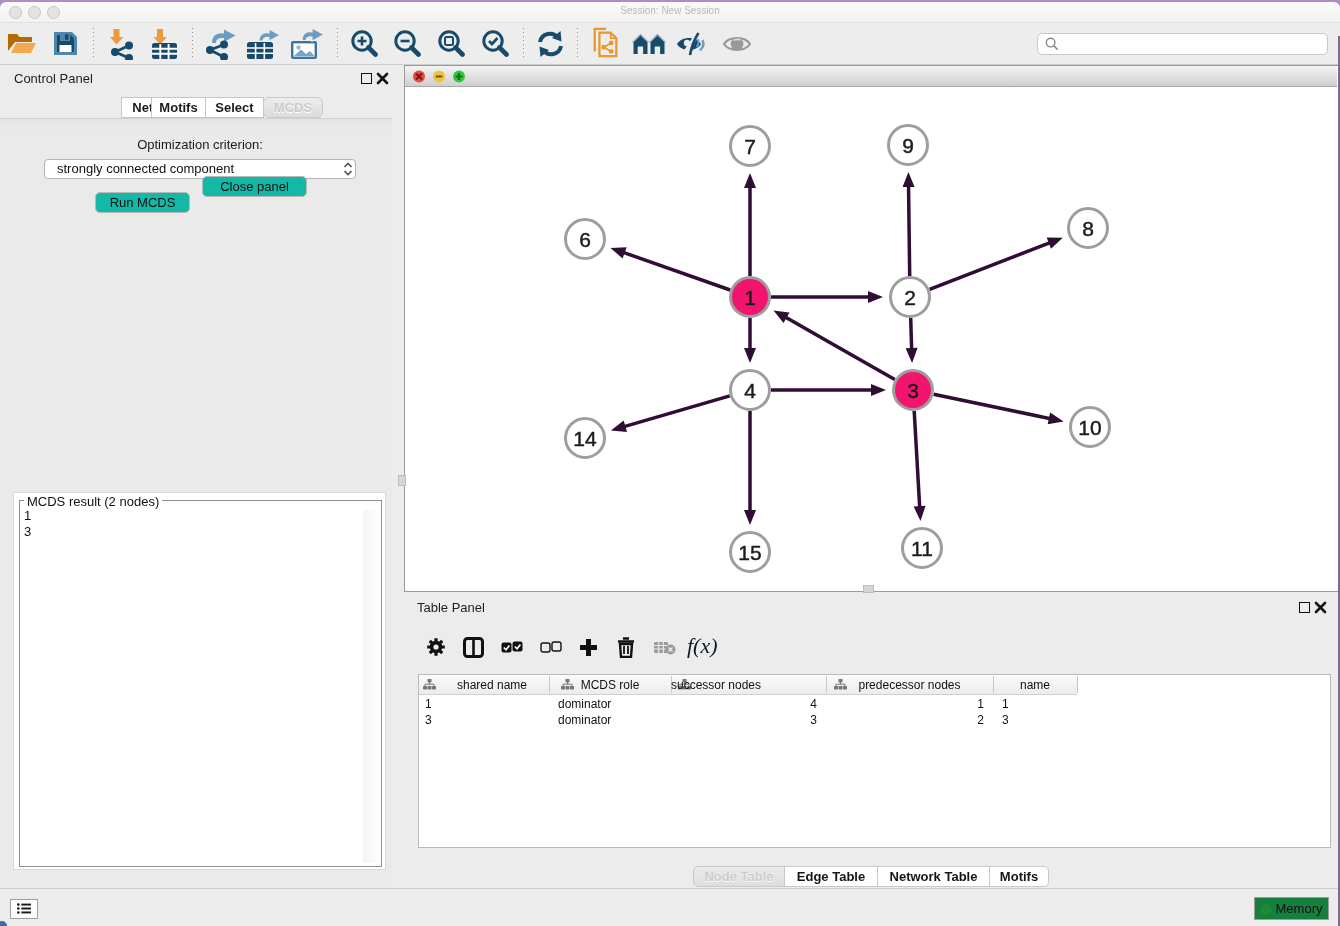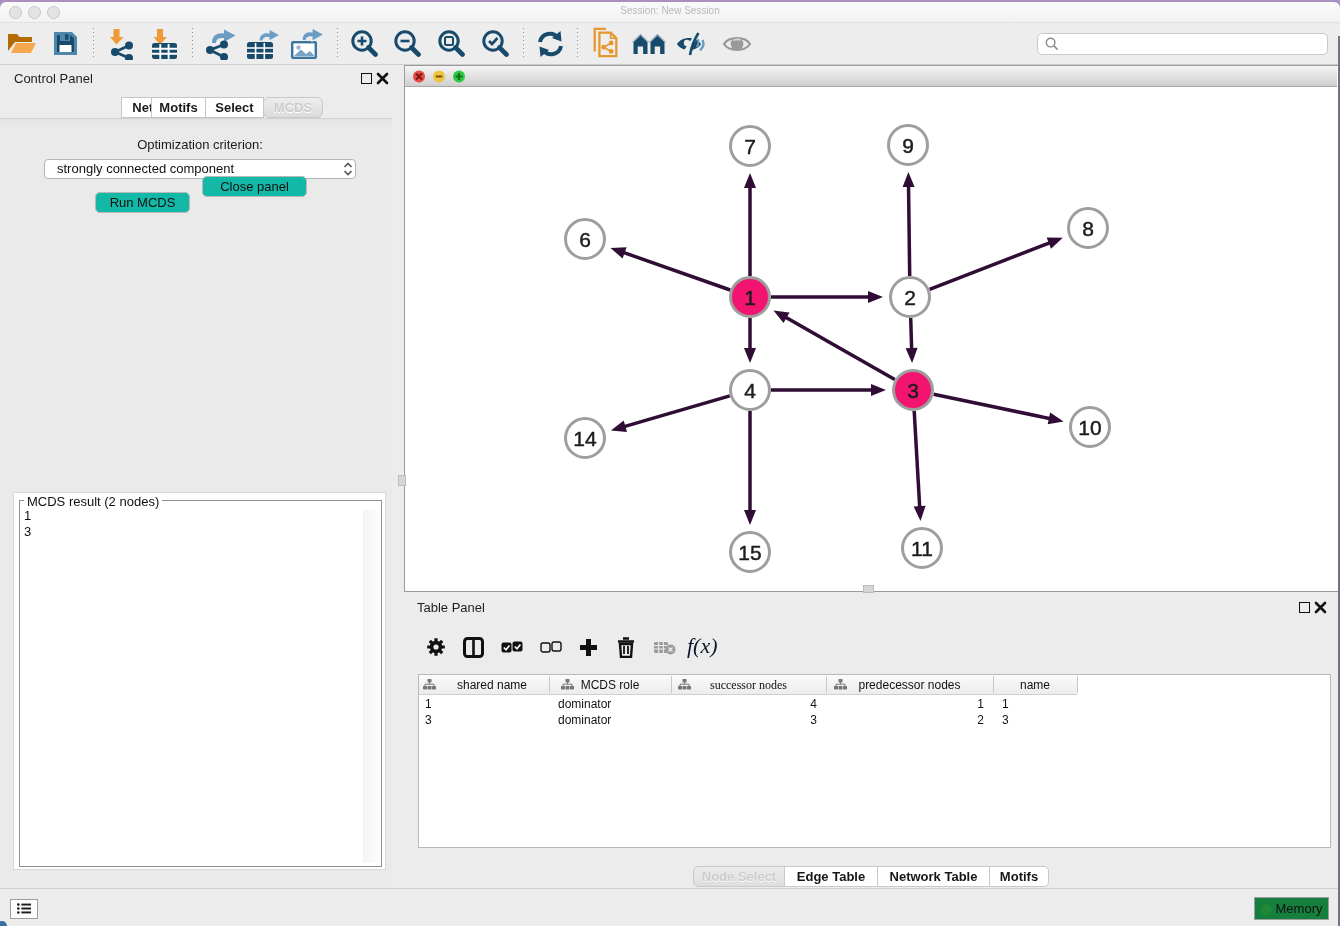--- a/index.html
+++ b/index.html
@@ -381,35 +381,35 @@
       <g fill="#777">
         <rect x="4.5" y="0" width="4" height="3.4" rx="0.6"></rect>
         <rect x="0" y="7" width="4" height="3.4" rx="0.6"></rect>
         <rect x="4.5" y="7" width="4" height="3.4" rx="0.6"></rect>
         <rect x="9" y="7" width="4" height="3.4" rx="0.6"></rect>
         <path d="M6.5 3.4 V5.2 M2 7 V5.2 H11 V7" stroke="#777" stroke-width="1" fill="none"></path>
       </g>
     </svg>
   <div class="hlabel" style="left:427px;width:130px;text-align:center;">shared name</div>
   <div class="hlabel" style="left:549px;width:122px;text-align:center;">MCDS role</div>
-  <div class="hlabel" style="left:671px;width:155px;text-align:center;font-family:Liberation Serif, serif;">successor nodes</div>
+  <div class="hlabel" style="left:671px;width:155px;text-align:left;">successor nodes</div>
   <div class="hlabel" style="left:826px;width:167px;text-align:center;">predecessor nodes</div>
   <div class="hlabel" style="left:993px;width:84px;text-align:center;">name</div>
   <div class="cell" style="left:425px;top:697px;">1</div>
   <div class="cell" style="left:558px;top:697px;">dominator</div>
   <div class="cell" style="left:671px;top:697px;width:146px;text-align:right;">4</div>
   <div class="cell" style="left:826px;top:697px;width:158px;text-align:right;">1</div>
   <div class="cell" style="left:1002px;top:697px;">1</div>
   <div class="cell" style="left:425px;top:713px;">3</div>
   <div class="cell" style="left:558px;top:713px;">dominator</div>
   <div class="cell" style="left:671px;top:713px;width:146px;text-align:right;">3</div>
   <div class="cell" style="left:826px;top:713px;width:158px;text-align:right;">2</div>
   <div class="cell" style="left:1002px;top:713px;">3</div>
 
-  <div class="btab" style="left:693px;width:90px;border-radius:5px 0 0 5px;background:linear-gradient(#ebebeb,#dedede);color:#ccc;text-shadow:0 1px 0 #fafafa;">Node Select</div>
+  <div class="btab" style="left:693px;width:90px;border-radius:5px 0 0 5px;background:linear-gradient(#ebebeb,#dedede);color:#ccc;text-shadow:0 1px 0 #fafafa;">Node Table</div>
   <div class="btab" style="left:784px;width:92px;">Edge Table</div>
   <div class="btab" style="left:877px;width:111px;">Network Table</div>
   <div class="btab" style="left:989px;width:58px;border-radius:0 5px 5px 0;">Motifs</div>
 
   <div id="statusbar" class="abs"></div>
   <div class="abs" style="left:10px;top:899px;width:26px;height:18px;background:#fdfdfd;border:1px solid #9e9e9e;"></div>
   <svg class="abs" style="left:17px;top:903px;" width="14" height="11" viewBox="0 0 16 12">
     <g fill="#1a1a1a">
         <circle cx="1.5" cy="1.5" r="1.5"></circle>
         <circle cx="1.5" cy="6" r="1.5"></circle>

